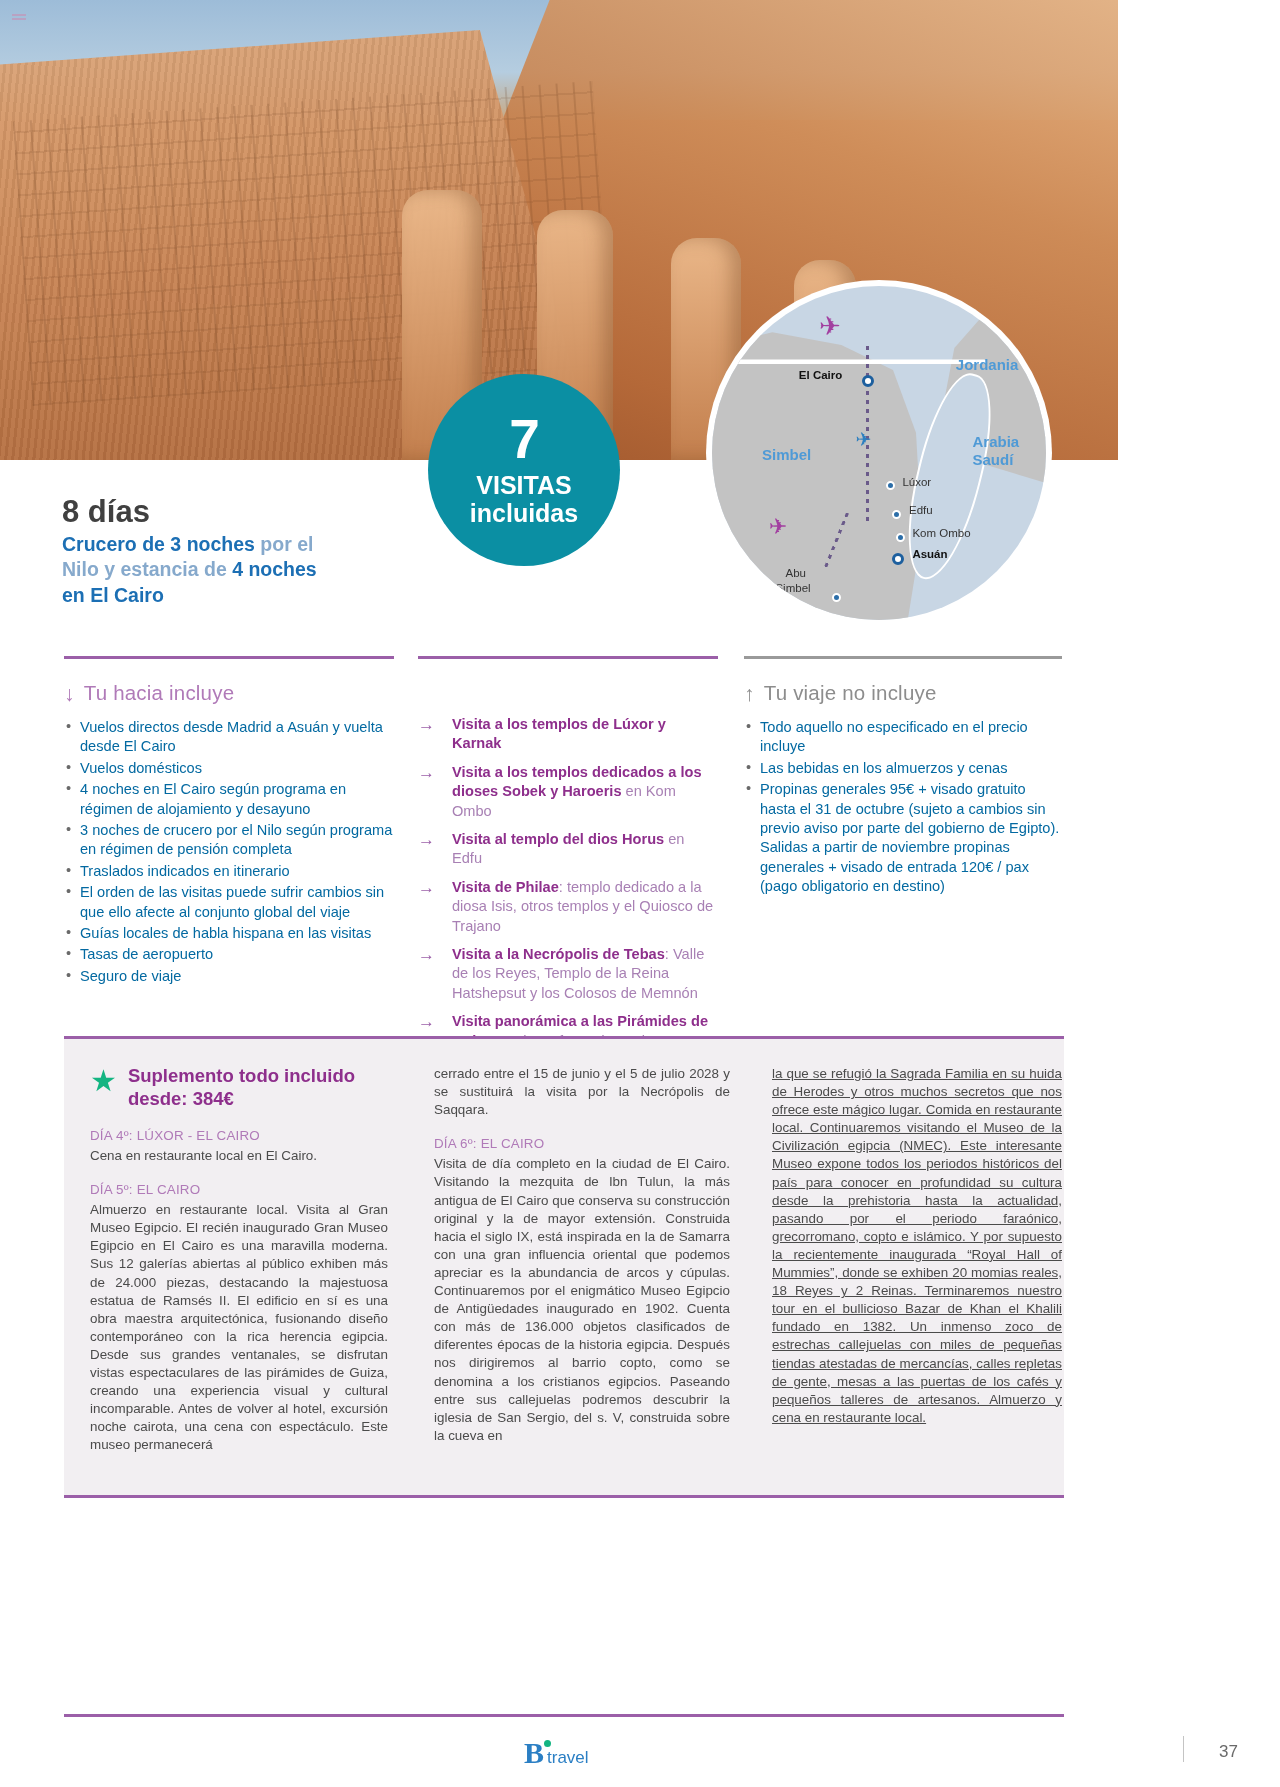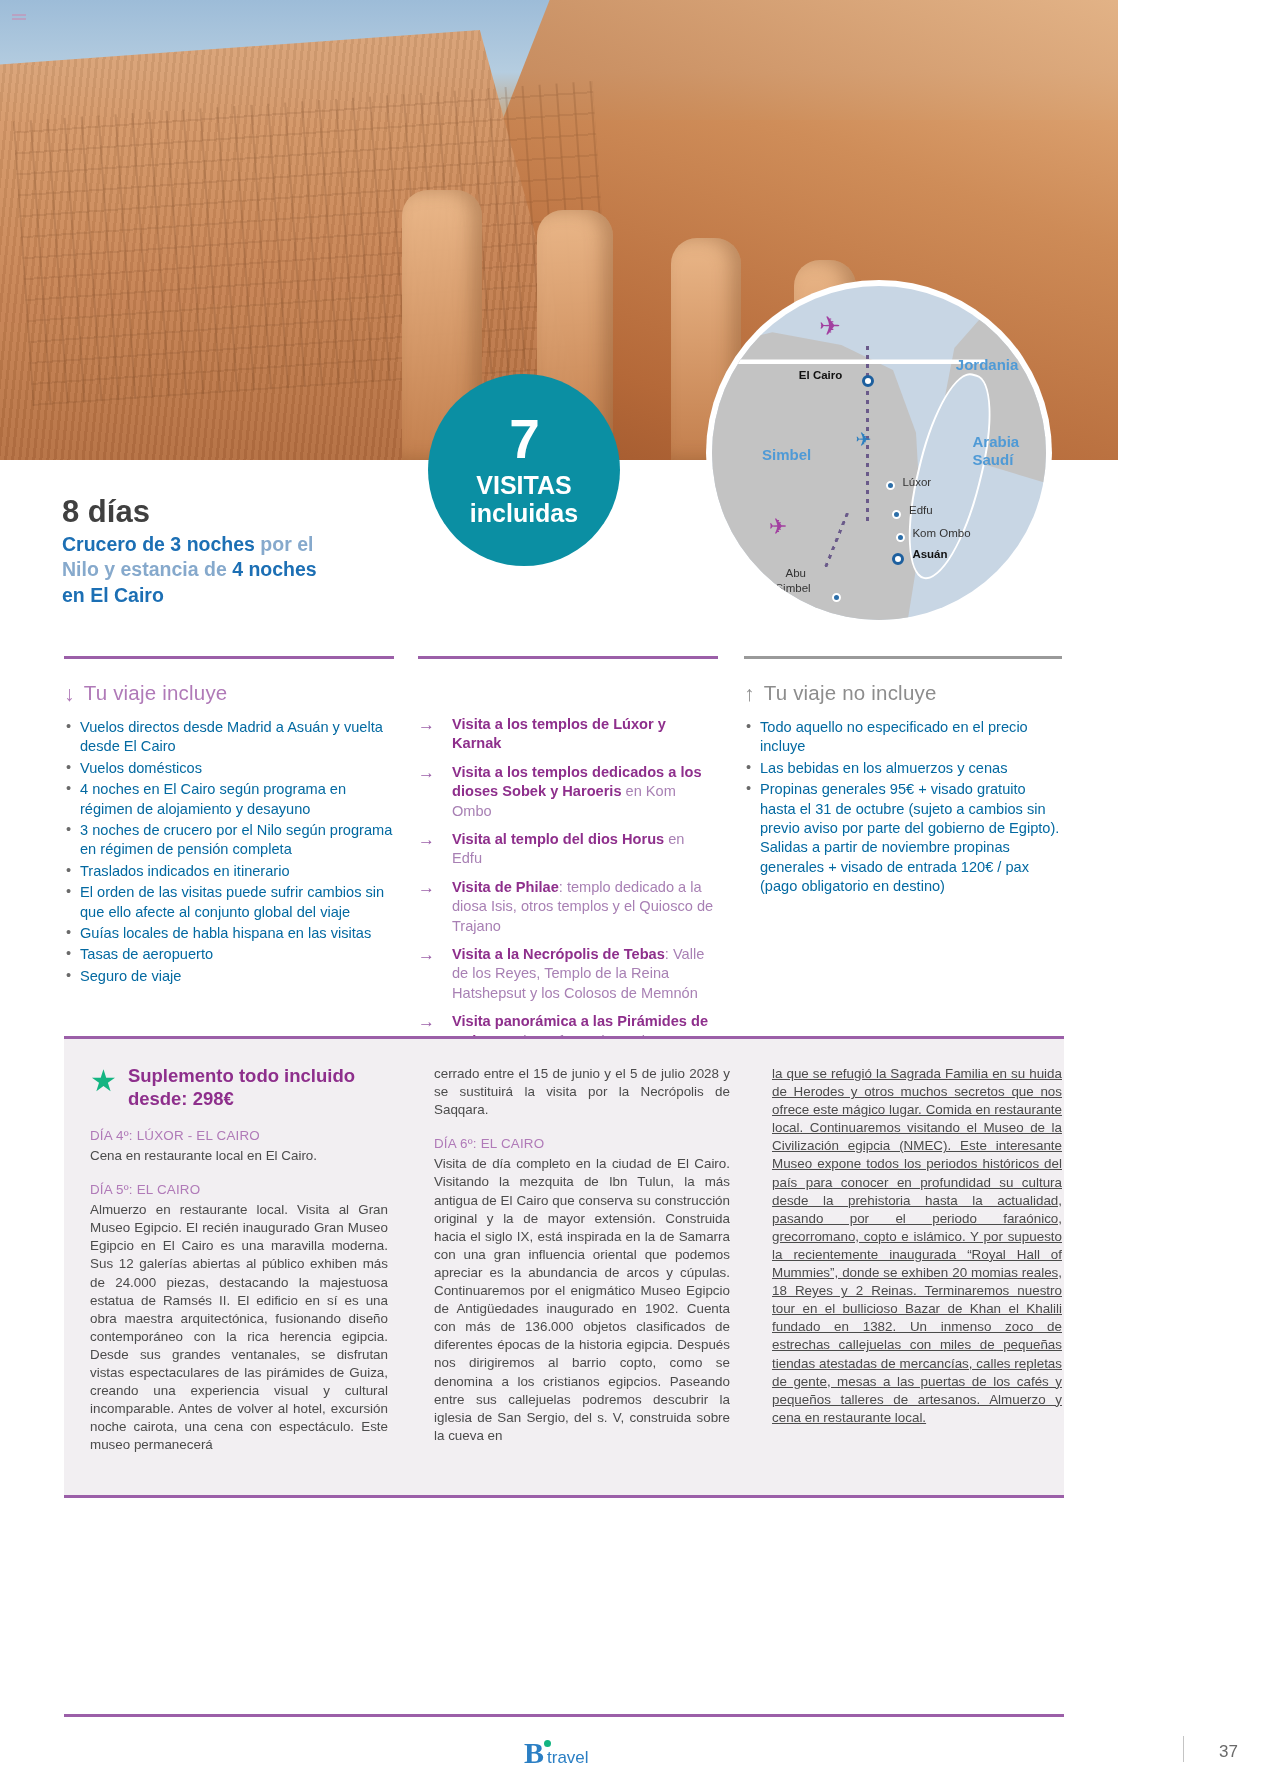--- a/index.html
+++ b/index.html
@@ -324,21 +324,21 @@
   <span class="lt">Nilo y estancia de </span><span class="em">4 noches</span><br>
   <span class="em">en El Cairo</span>
 </div>
 
 <div class="cols">
 
   <div class="col col-a">
     <div class="rule purple"></div>
     <div class="sec-head purple">
       <span class="arrow-glyph">↓</span>
-      <span>Tu viaje incluye</span>
+      <span>Tu hacia incluye</span>
     </div>
     <ul class="blist">
       <li>Vuelos directos desde Madrid a Asuán y vuelta desde El Cairo</li>
       <li>Vuelos domésticos</li>
       <li>4 noches en El Cairo según programa en régimen de alojamiento y desayuno</li>
       <li>3 noches de crucero por el Nilo según programa en régimen de pensión completa</li>
       <li>Traslados indicados en itinerario</li>
       <li>El orden de las visitas puede sufrir cambios sin que ello afecte al conjunto global del viaje</li>
       <li>Guías locales de habla hispana en las visitas</li>
       <li>Tasas de aeropuerto</li>
@@ -377,21 +377,21 @@
 <div class="panel">
   <div class="panel-inner">
 
     <div class="pcols">
 
       <div class="pcol pcol-1">
         <div class="supp-head">
           <span class="star">★</span>
           <div>
             <div class="supp-title">Suplemento todo incluido</div>
-            <div class="supp-title">desde: 298€</div>
+            <div class="supp-title">desde: 384€</div>
           </div>
         </div>
         <div class="day-head">DÍA 4º: LÚXOR - EL CAIRO</div>
         <div class="pbody">Cena en restaurante local en El Cairo.</div>
         <div class="day-head">DÍA 5º: EL CAIRO</div>
         <div class="pbody">Almuerzo en restaurante local. Visita al Gran Museo Egipcio. El recién inaugurado Gran Museo Egipcio en El Cairo es una maravilla moderna. Sus 12 galerías abiertas al público exhiben más de 24.000 piezas, destacando la majestuosa estatua de Ramsés II. El edificio en sí es una obra maestra arquitectónica, fusionando diseño contemporáneo con la rica herencia egipcia. Desde sus grandes ventanales, se disfrutan vistas espectaculares de las pirámides de Guiza, creando una experiencia visual y cultural incomparable. Antes de volver al hotel, excursión noche cairota, una cena con espectáculo. Este museo permanecerá</div>
       </div>
 
       <div class="pcol pcol-2">
         <div class="pbody">cerrado entre el 15 de junio y el 5 de julio 2028 y se sustituirá la visita por la Necrópolis de Saqqara.</div>

